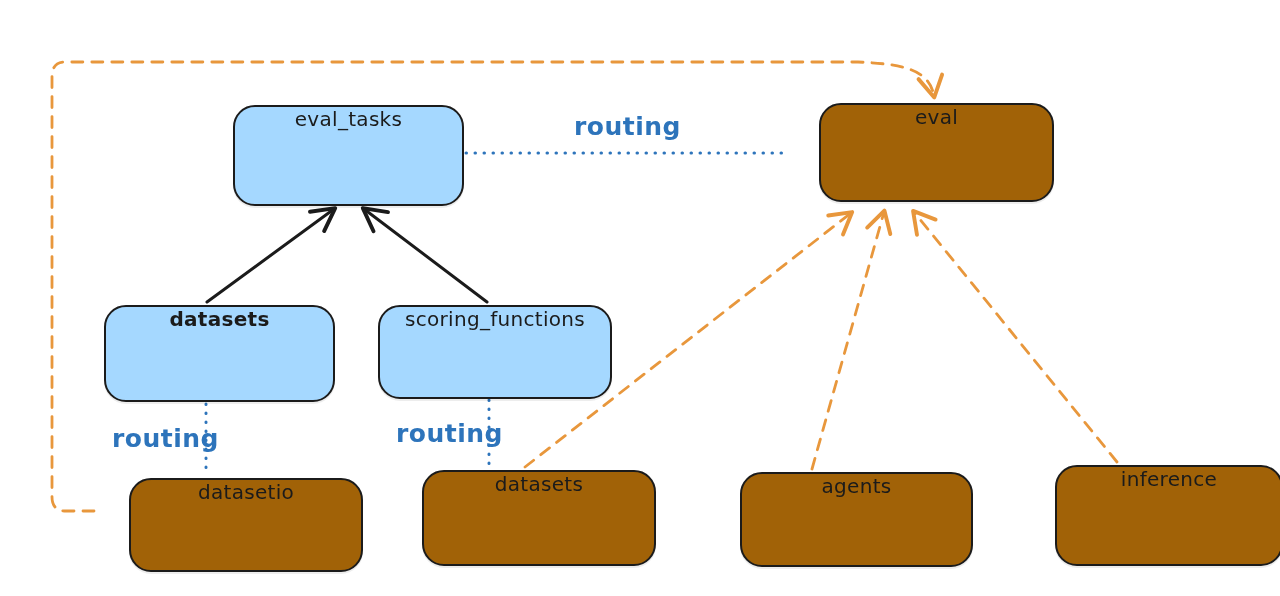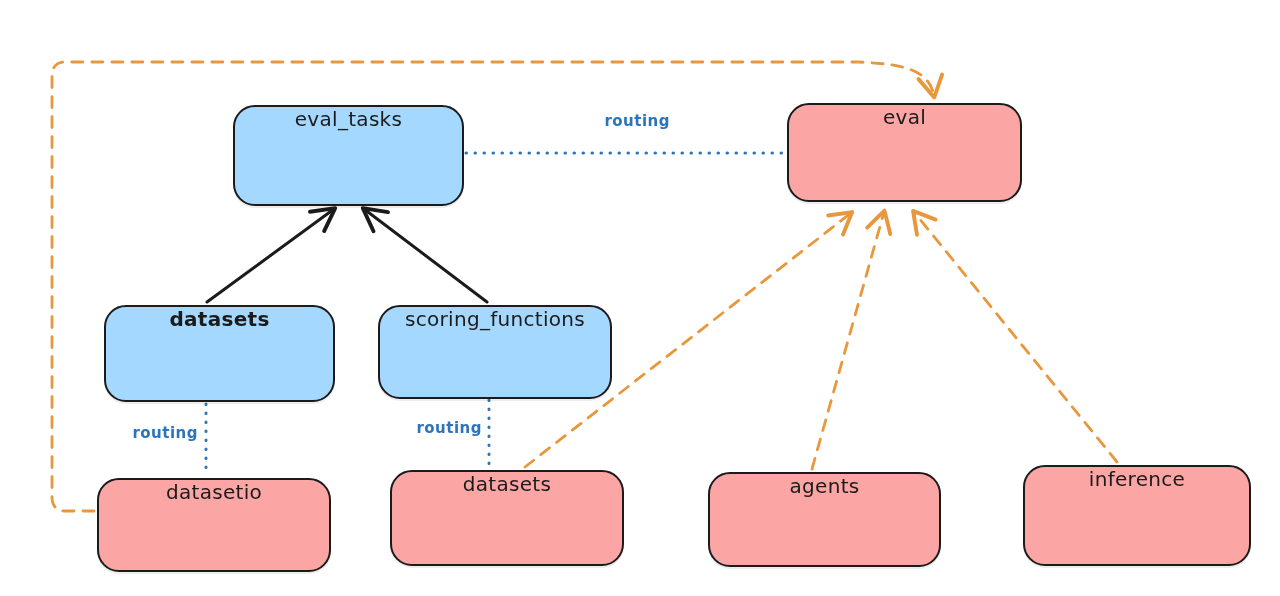--- a/index.html
+++ b/index.html
@@ -8,23 +8,23 @@
     font-family:"DejaVu Sans", "Liberation Sans", sans-serif; overflow:hidden;
   }
   .edges { position:absolute; left:0; top:0; width:1280px; height:596px; }
   .node {
     position:absolute; display:flex; align-items:flex-start; justify-content:center;
     border:2.6px solid #1b1b1b; border-radius:22px;
     font-size:20px; letter-spacing:0.3px; color:#1b1b1b;
     box-shadow:0 2px 0 rgba(27,27,27,0.08);
   }
   .node.blue  { background:#a5d8ff; }
-  .node.green { background:#fca5a5; }
+  .node.green { background:#a16207;margin-left:32px; }
   .edge-label {
-    position:absolute; color:#2d74bb; font-weight:bold; font-size:15px;
+    position:absolute; color:#2d74bb; font-weight:bold; font-size:25px;
     text-align:right; letter-spacing:0.5px;
   }
 </style>
 </head>
 <body>
 
 <div class="canvas">
 
   <svg class="edges" viewBox="0 0 1280 596" xmlns="http://www.w3.org/2000/svg">
     <defs>

